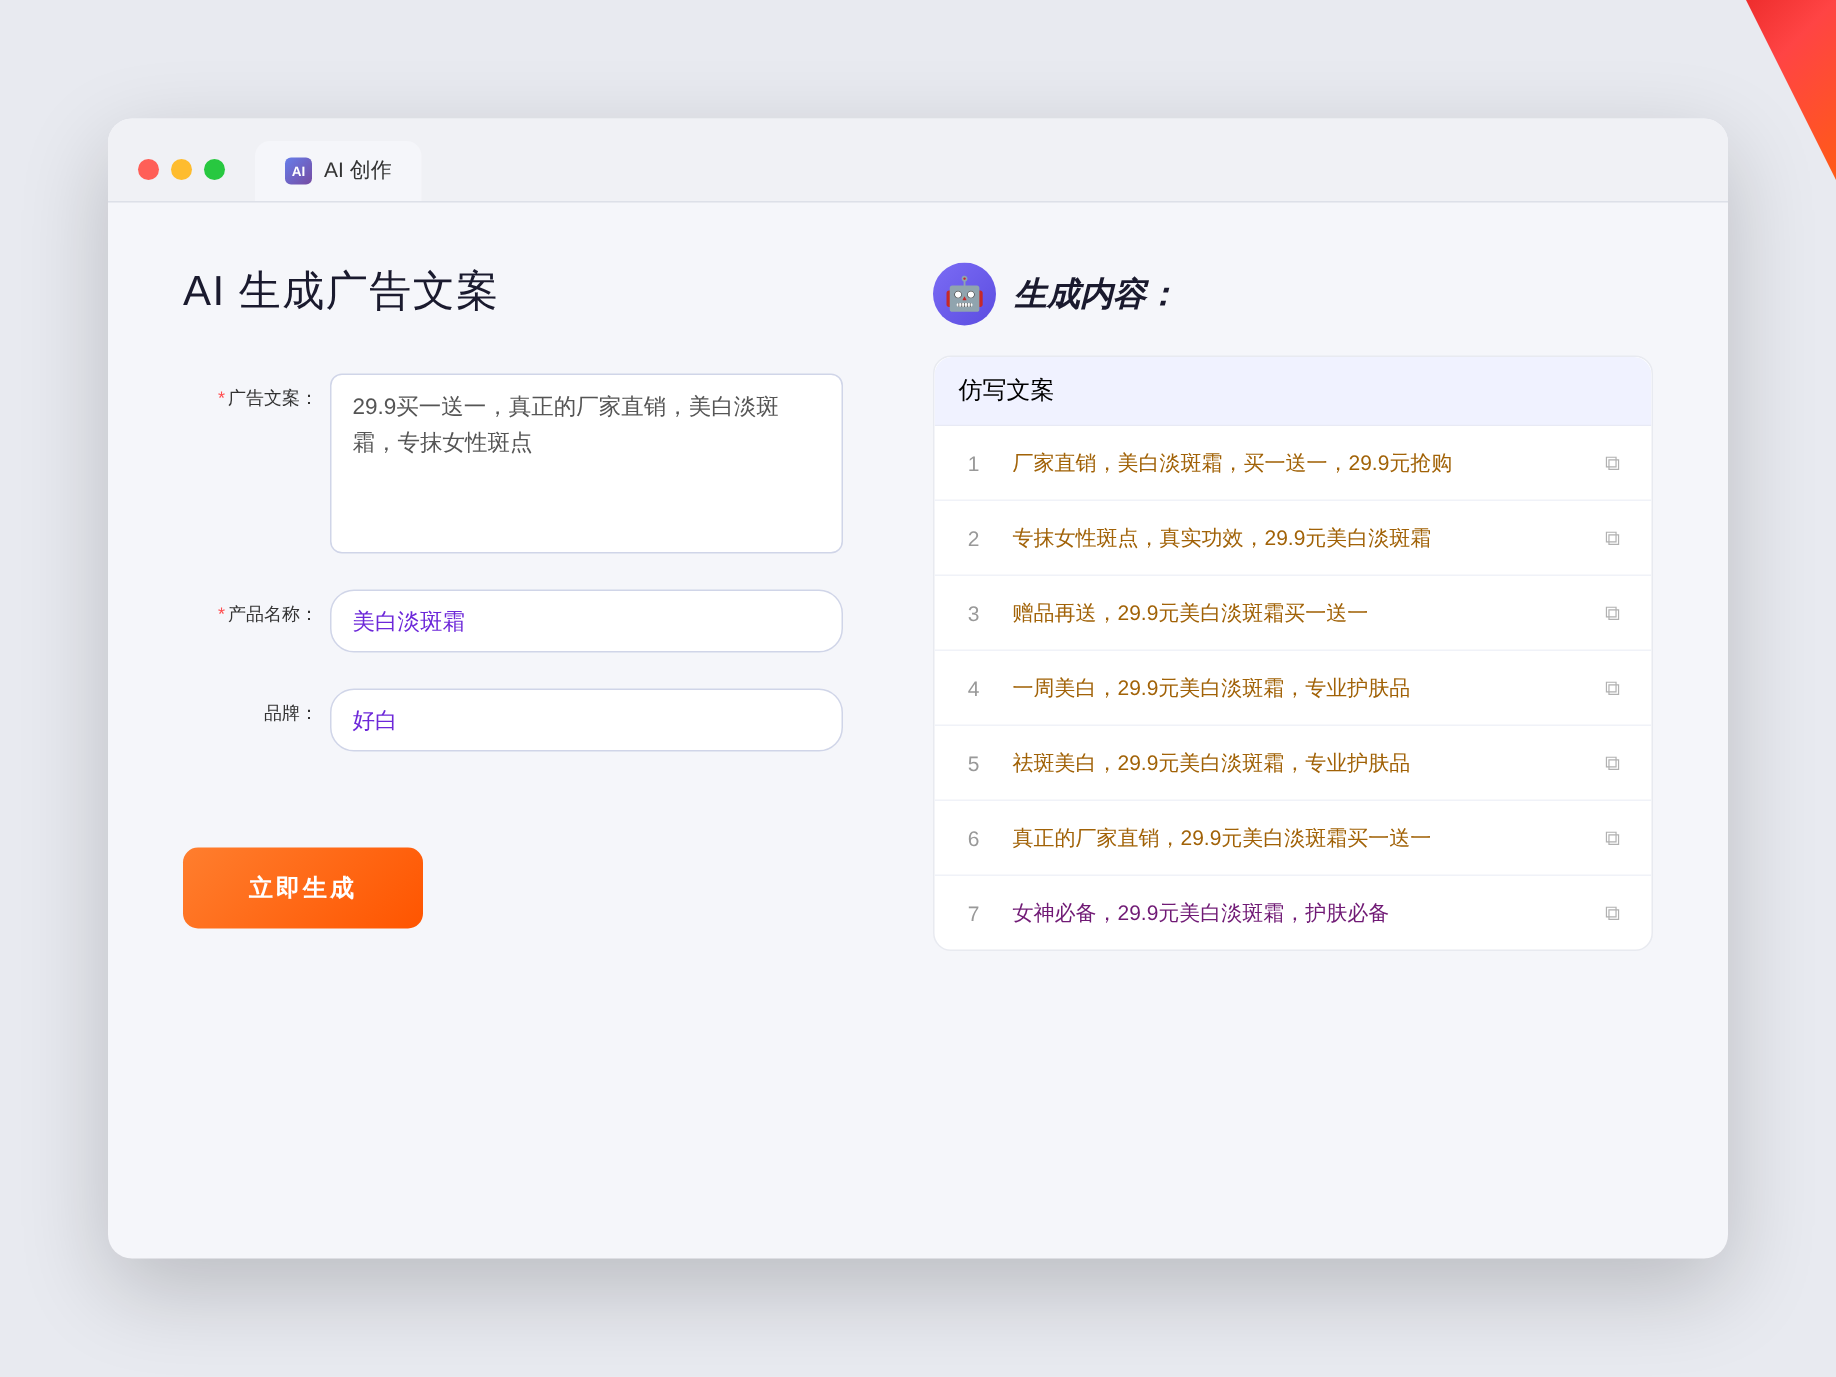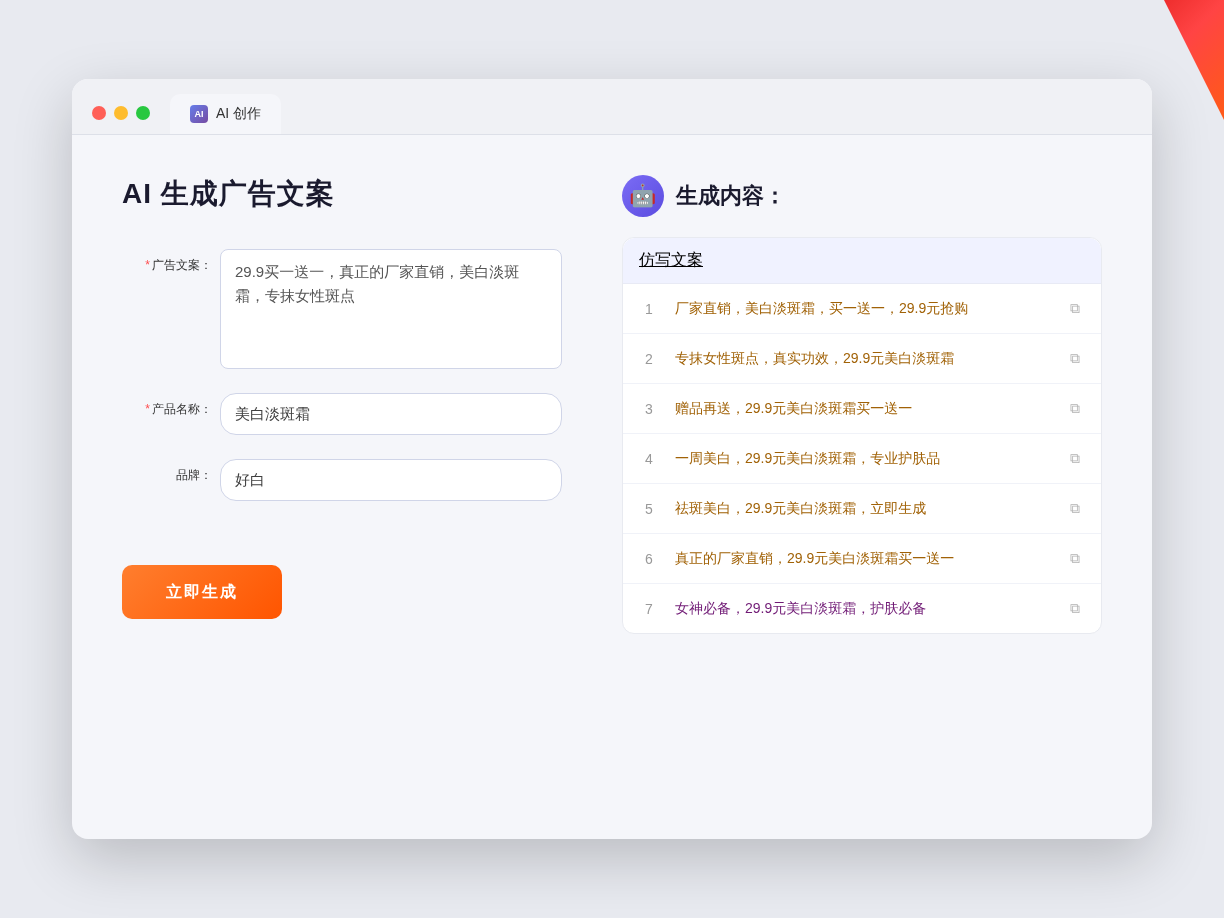--- a/index.html
+++ b/index.html
@@ -110,21 +110,21 @@
       gap: 60px;
     }
 
     
     .left-panel {
       flex: 0 0 440px;
     }
 
     .page-title {
       font-size: 28px;
-      font-weight: 700;
+      font-weight: 400;
       color: #1a1a2e;
       margin-bottom: 36px;
       letter-spacing: 1px;
     }
 
     .form-group {
       display: flex;
       align-items: flex-start;
       margin-bottom: 24px;
       gap: 8px;
@@ -159,21 +159,21 @@
       line-height: 1.6;
     }
 
     .form-input {
       flex: 1;
       height: 42px;
       border: 1.5px solid #d0d5e8;
       border-radius: 16px;
       padding: 0 14px;
       font-size: 15px;
-      color: #404040;
+      color: #6d28d9;
       background: white;
       outline: none;
       font-family: inherit;
     }
 
     .generate-btn {
       margin-top: 40px;
       width: 160px;
       height: 54px;
       background: linear-gradient(135deg, #ff7e2e, #ff5500);
@@ -215,20 +215,21 @@
 
     .robot-icon::before {
       content: '🤖';
       font-size: 22px;
     }
 
     .result-title {
       font-size: 22px;
       font-weight: 600;
       color: #1a1a2e;
+      font-style: italic;
     }
 
     .table-row {
       display: flex;
       align-items: center;
       padding: 14px 16px;
       border-bottom: 1px solid #f0f2f8;
       gap: 16px;
     }
 
@@ -266,21 +267,20 @@
       font-size: 14px;
     }
 
     .table-header-row {
       display: flex;
       align-items: center;
       padding: 12px 16px;
       background: #f0f2ff;
       border-bottom: 1px solid #e8eaf5;
       border-radius: 12px 12px 0 0;
-      text-decoration: underline;
     }
 
     .results-container {
       background: white;
       border-radius: 12px;
       overflow: hidden;
       border: 1px solid #e8eaf0;
     }
   </style>
 </head>
@@ -361,21 +361,21 @@
               <span class="row-text">赠品再送，29.9元美白淡斑霜买一送一</span>
               <span class="copy-icon">⧉</span>
             </div>
             <div class="table-row">
               <span class="row-num">4</span>
               <span class="row-text">一周美白，29.9元美白淡斑霜，专业护肤品</span>
               <span class="copy-icon">⧉</span>
             </div>
             <div class="table-row">
               <span class="row-num">5</span>
-              <span class="row-text">祛斑美白，29.9元美白淡斑霜，立即生成</span>
+              <span class="row-text">祛斑美白，29.9元美白淡斑霜，专业护肤品</span>
               <span class="copy-icon">⧉</span>
             </div>
             <div class="table-row">
               <span class="row-num">6</span>
               <span class="row-text">真正的厂家直销，29.9元美白淡斑霜买一送一</span>
               <span class="copy-icon">⧉</span>
             </div>
             <div class="table-row">
               <span class="row-num">7</span>
               <span class="row-text muted">女神必备，29.9元美白淡斑霜，护肤必备</span>

